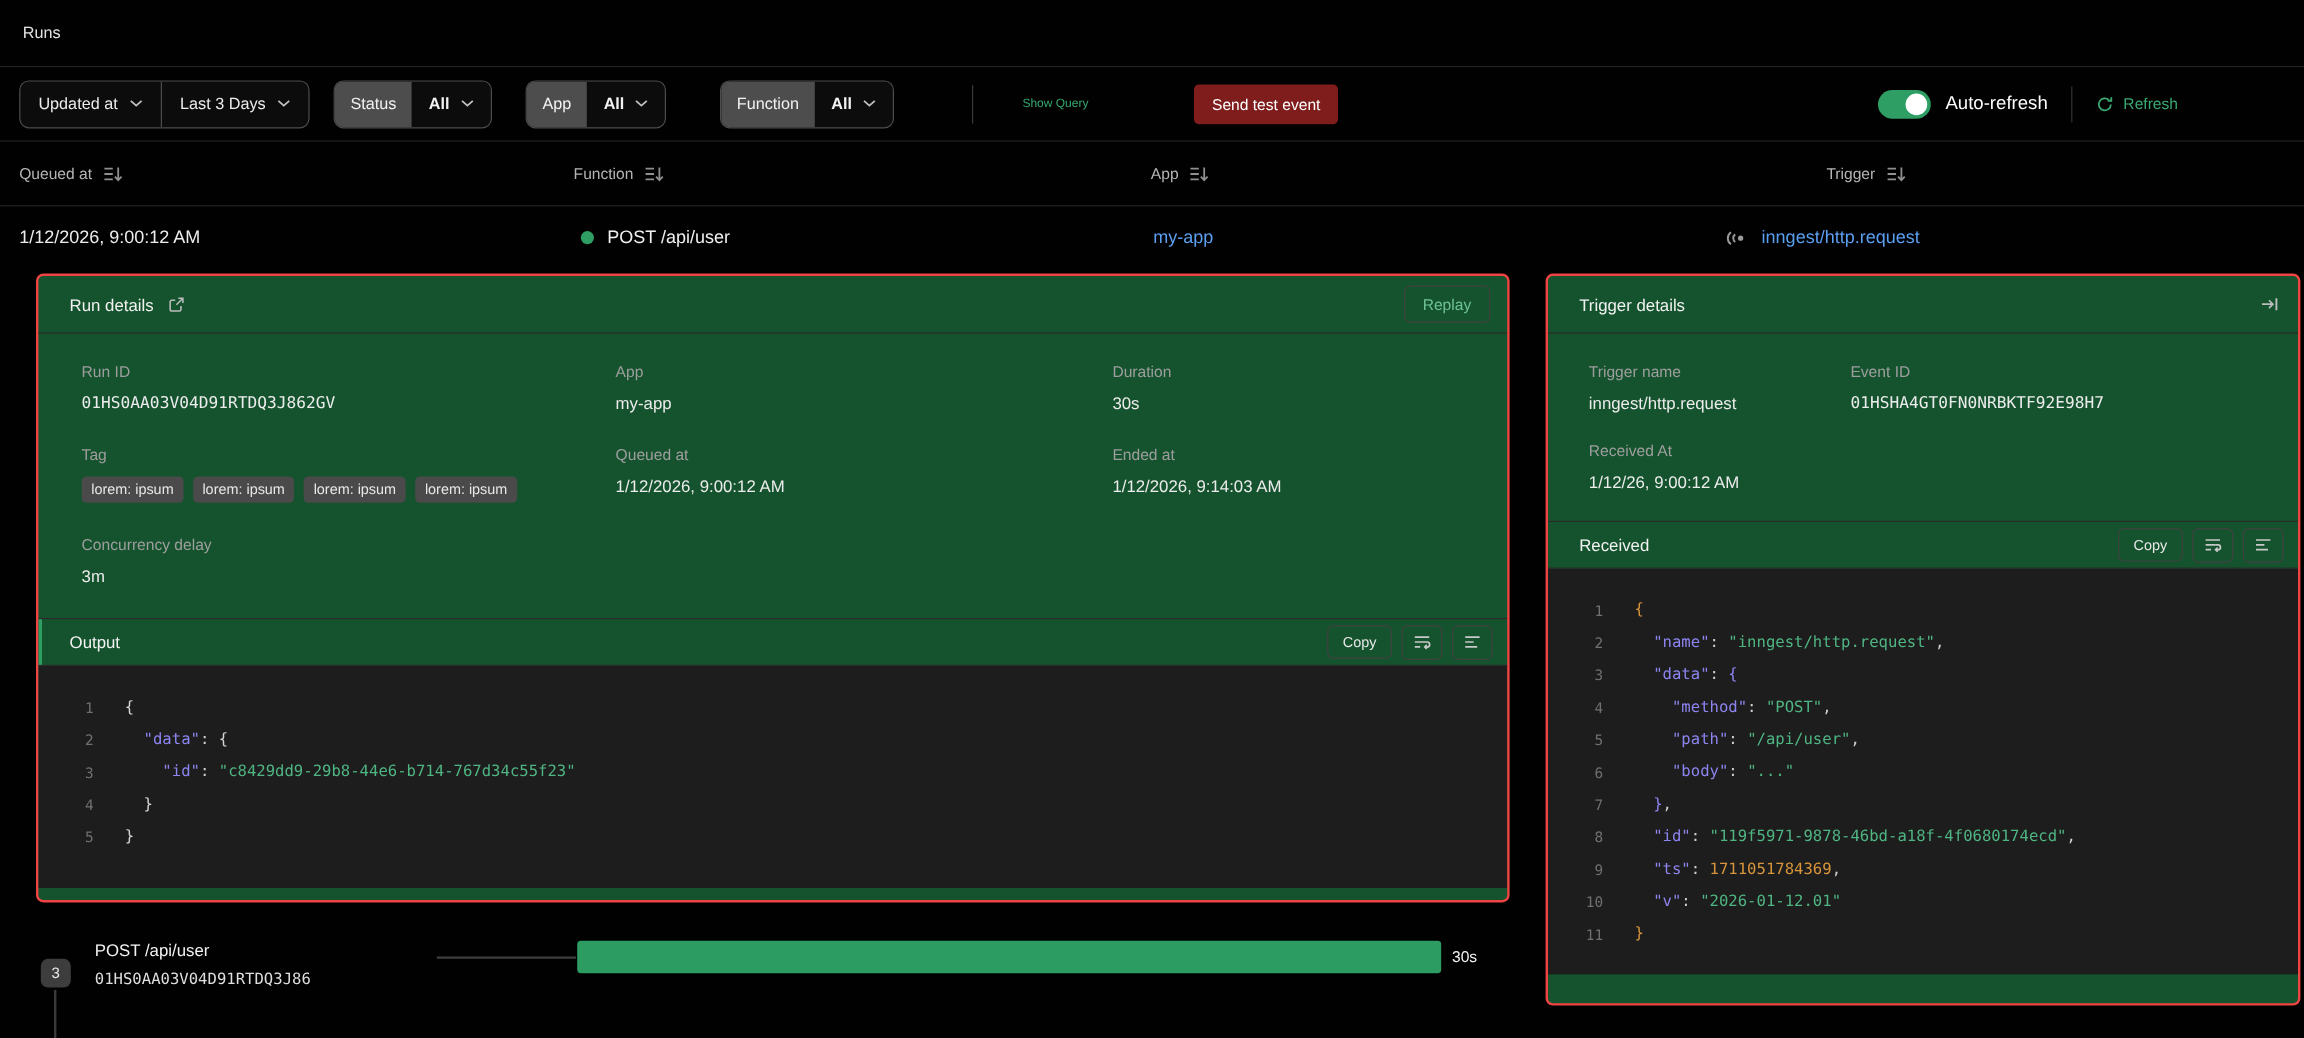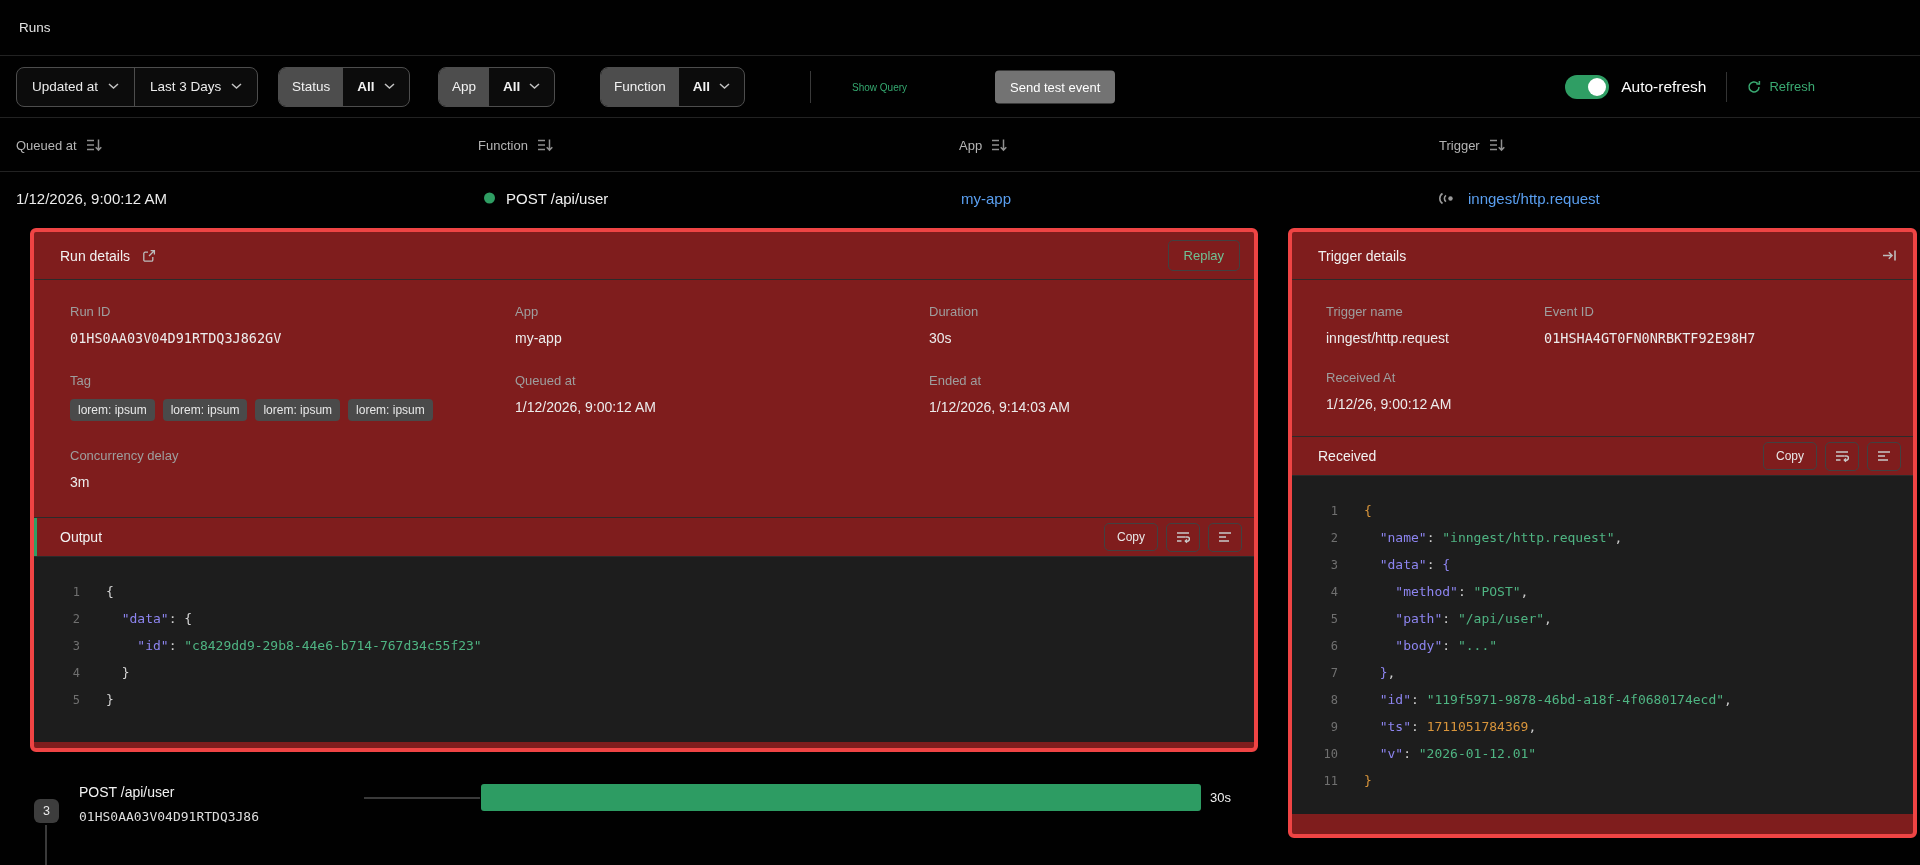--- a/index.html
+++ b/index.html
@@ -23,47 +23,47 @@
   .g1 { left:16px; }
   .g1 .cell { display:flex; align-items:center; gap:10px; padding:0 15px; height:100%; font-size:13.5px; color:#ececec; cursor:pointer; }
   .g1 .cell + .cell { border-left:1px solid #4d4d4d; }
   .chev { color:#c2c2c2; display:inline-flex; }
   .seg { cursor:pointer; }
   .seg .seg-label { background:#4d4d4d; color:#f2f2f2; height:100%; display:flex; align-items:center; padding:0 13px; font-size:13.5px; }
   .seg .seg-value { display:flex; align-items:center; gap:9px; padding:0 14px; font-size:13.5px; color:#f2f2f2;font-weight:bold; }
   .seg-0 { left:278px; } .seg-1 { left:438px; } .seg-2 { left:600px; }
   .vdiv { left:810px; width:1px; height:32px; background:#3a3a3a; }
   .show-query { left:852px; color:#35a970; cursor:pointer; font-size:10px; background:none; border:none; font-family:inherit; }
-  .send-test { left:995px; background:#737373; color:#fff; border:none; border-radius:4px;
+  .send-test { left:995px; background:#7f1d1d; color:#fff; border:none; border-radius:4px;
     height:33px; padding:0 15px; font-size:13px; font-family:inherit; cursor:pointer; }
   .right-cluster { right:105px; display:flex; align-items:center; }
   .toggle { width:44px; height:24px; border-radius:12px; background:#2f9e64; position:relative; cursor:pointer; flex:none; }
   .toggle .knob { position:absolute; right:3px; top:3px; width:18px; height:18px; border-radius:50%; background:#fff; }
   .ar-label { font-size:15.5px; color:#fdfdfd; margin:0 0 0 12px; }
   .rc-div { width:1px; height:30px; background:#333; margin:0 20px; }
   .refresh-btn { display:flex; align-items:center; gap:8px; color:#3aaa72; background:none; border:none;
     font-size:13px; font-family:inherit; cursor:pointer; }
 
   
   .thead { position:absolute; left:0; top:118px; width:1920px; height:54px; border-bottom:1px solid #222; }
   .thead .col { position:absolute; top:50%; transform:translateY(-50%); display:flex; align-items:center; gap:9px;
     color:#b5b5b5; font-size:13px; cursor:pointer; }
-  .col-0 { left:16px; } .col-1 { left:478px; } .col-2 { left:959px; } .col-3 { left:1439px; }
+  .col-0 { left:16px; } .col-1 { left:478px; } .col-2 { left:959px; } .col-3 { left:1522px; }
   .sort-ic { color:#8f8f8f; display:inline-flex; }
   .trow { position:absolute; left:0; top:172px; width:1920px; height:52px; cursor:pointer; }
   .trow > * { position:absolute; top:50%; transform:translateY(-50%); font-size:15px; }
   .cell-date { left:16px; color:#ececec; }
   .cell-fn { left:484px; display:flex; align-items:center; gap:11px; color:#f0f0f0; }
   .dot { width:11px; height:11px; border-radius:50%; flex:none; }
   .cell-app { left:961px; color:#5a9ff0; }
   .cell-trigger { left:1438px; display:flex; align-items:center; gap:13px; color:#5a9ff0; }
   .evt-ic { color:#9a9a9a; display:inline-flex; }
 
   
-  .panel { position:absolute; background:#7f1d1d; border:4px solid #ef4444; border-radius:6px; overflow:hidden; }
+  .panel { position:absolute; background:#14532d; border:2px solid #ef4444; border-radius:6px; overflow:hidden; }
   .panel-left { left:30px; top:228px; width:1228px; height:524px; }
   .panel-right { left:1288px; top:228px; width:629px; height:610px; }
   .phead { height:48px; border-bottom:1px solid #2b2b2b; display:flex; align-items:center; padding:0 14px 0 26px; position:relative; }
   .phead .ptitle { font-size:14px; color:#f2f2f2; margin-right:10px; }
   .icon-btn-bare { background:none; border:none; color:#bdbdbd; display:inline-flex; cursor:pointer; padding:2px; }
   .spacer { flex:1; }
   .replay-btn { border:1px solid #414141; background:none; border-radius:5px; color:#6fc295;
     font-size:13px; font-family:inherit; padding:7px 15px; cursor:pointer; }
 
   .rd-body { padding:24px 0 0 36px; display:grid; grid-template-columns:445px 414px auto; row-gap:0; }

